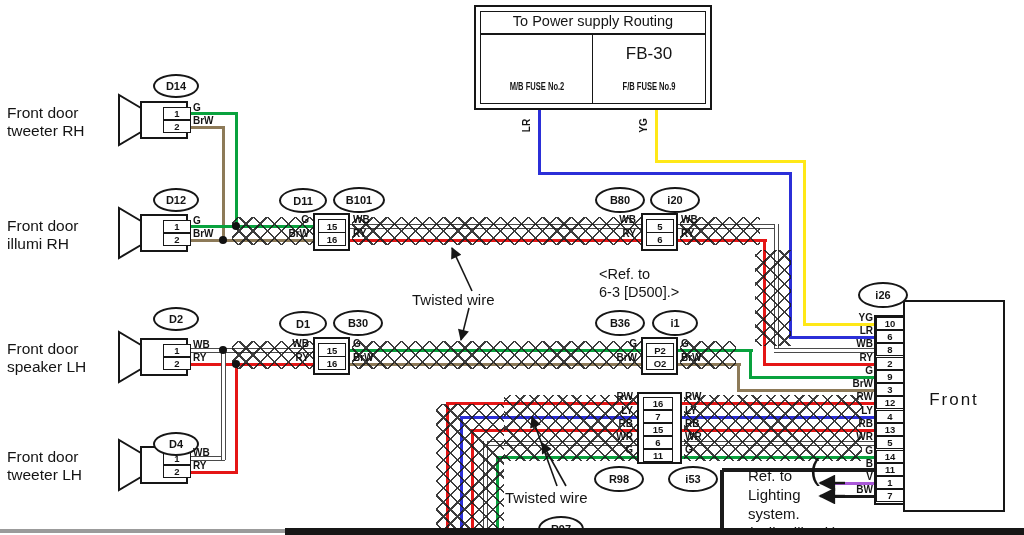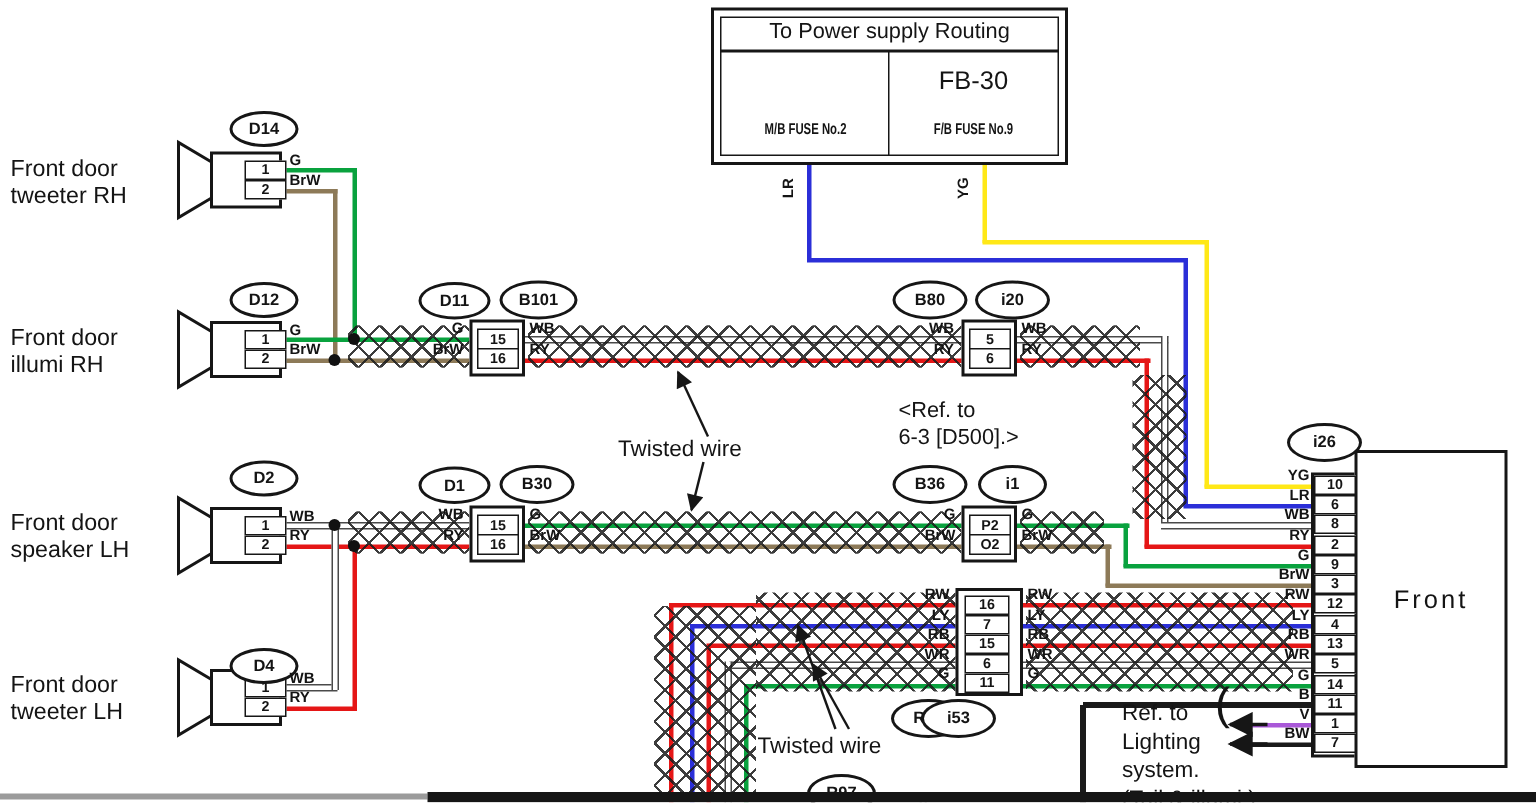--- a/index.html
+++ b/index.html
@@ -220,21 +220,21 @@
   <div class="oval" style="left:652px;top:310px;width:42px;height:22px;">i1</div>
   <div class="cbox" style="left:641px;top:337px;width:37px;height:38px;"></div>
   <div class="cell" style="left:646px;top:343px;width:28px;height:14px;">P2</div>
   <div class="cell" style="left:646px;top:356px;width:28px;height:14px;">O2</div>
   <div class="lbl lblR" style="left:599px;top:338px;width:38px;">G</div>
   <div class="lbl lblR" style="left:595px;top:352px;width:42px;">BrW</div>
   <div class="lbl" style="left:681px;top:338px;">G</div>
   <div class="lbl" style="left:681px;top:352px;">BrW</div>
 
   <div class="oval" style="left:594px;top:466px;width:46px;height:22px;">R98</div>
-  <div class="oval" style="left:614px;top:466px;width:46px;height:22px;">i53</div>
+  <div class="oval" style="left:668px;top:466px;width:46px;height:22px;">i53</div>
   <div class="cbox" style="left:637px;top:392px;width:45px;height:72px;"></div>
   <div class="cell" style="left:643px;top:397px;width:30px;height:13px;">16</div>
   <div class="cell" style="left:643px;top:410px;width:30px;height:13px;">7</div>
   <div class="cell" style="left:643px;top:423px;width:30px;height:13px;">15</div>
   <div class="cell" style="left:643px;top:436px;width:30px;height:13px;">6</div>
   <div class="cell" style="left:643px;top:449px;width:30px;height:13px;">11</div>
   <div class="lbl lblR" style="left:593px;top:391px;width:40px;">RW</div>
   <div class="lbl lblR" style="left:593px;top:405px;width:40px;">LY</div>
   <div class="lbl lblR" style="left:593px;top:418px;width:40px;">RB</div>
   <div class="lbl lblR" style="left:593px;top:431px;width:40px;">WR</div>

